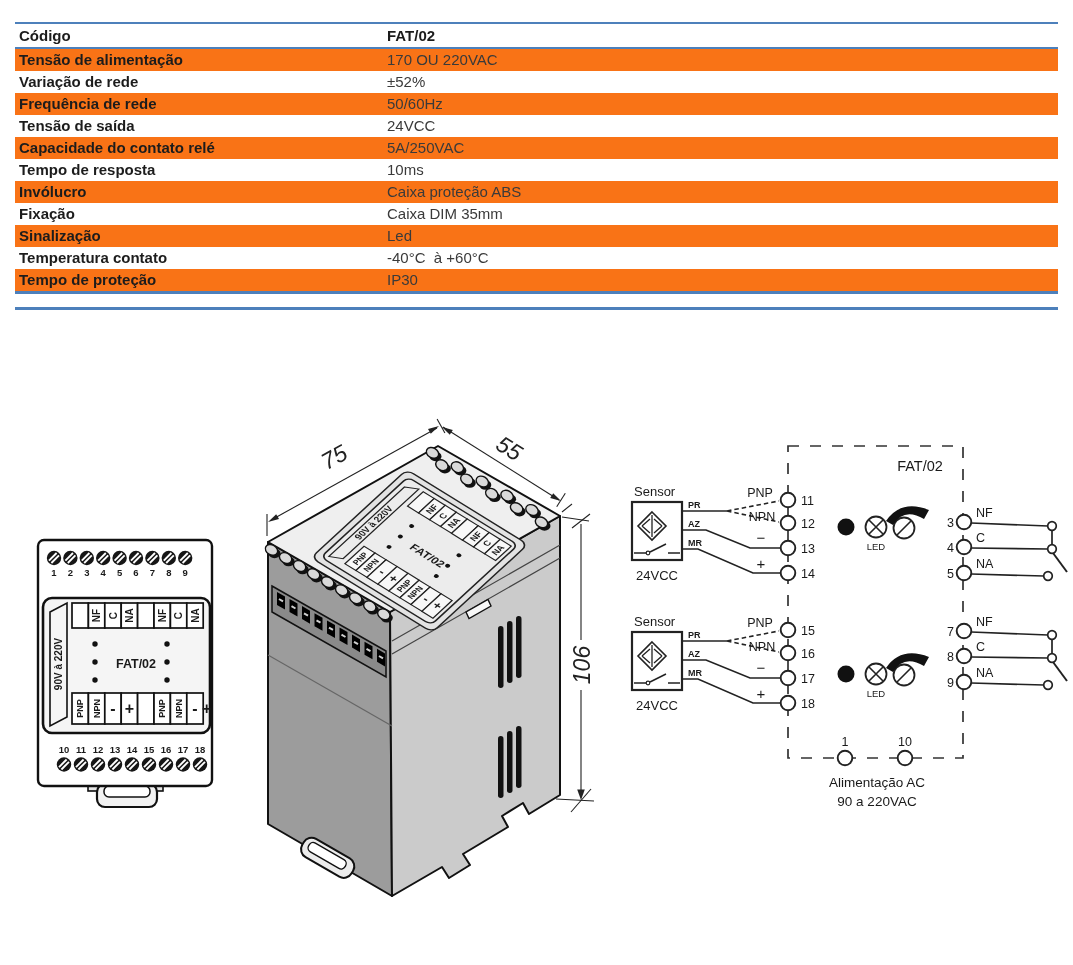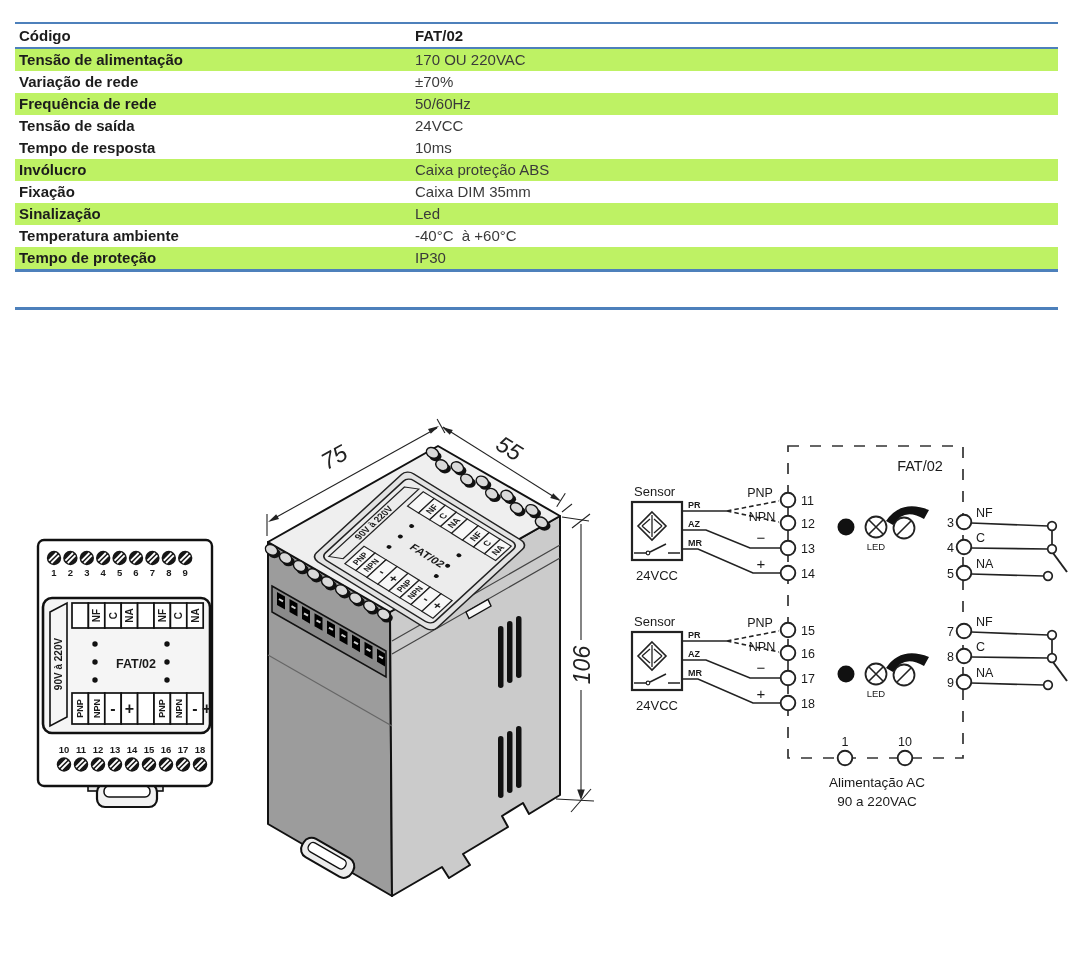--- a/index.html
+++ b/index.html
@@ -1,23 +1,23 @@
 <!DOCTYPE html>
 <html><head>
 <meta charset="utf-8">
 <style>
   html,body{margin:0;padding:0;background:#fff;}
   .canvas{position:relative;width:1073px;height:965px;background:#fff;overflow:hidden;
           font-family:"Liberation Sans",sans-serif;}
   
   .spec-table{position:absolute;left:15px;top:22px;width:1043px;
               border-top:2px solid #4d80bb;border-bottom:3px solid #4d80bb;}
-  .srow{display:flex;height:22px;align-items:center;font-size:15px;line-height:22px;gap:28px;}
+  .srow{display:flex;height:22px;align-items:center;font-size:15px;line-height:22px;}
   .srow.header{height:23px;border-bottom:2px solid #4d80bb;}
-  .srow.alt{background:#bef264;}
+  .srow.alt{background:#f97316;}
   .cell-label{width:368px;padding-left:4px;font-weight:bold;color:#1c1c1c;white-space:pre;}
   .cell-value{flex:1;color:#3a3a3a;white-space:pre;}
   .srow.header .cell-value{font-weight:bold;color:#1c1c1c;}
   .divider{position:absolute;left:15px;top:307px;width:1043px;height:3px;background:#4d80bb;}
   
   svg{position:absolute;overflow:visible;}
   .fig-front{left:20px;top:530px;}
   .fig-iso{left:250px;top:405px;}
   .fig-wiring{left:600px;top:420px;}
   text{font-family:"Liberation Sans",sans-serif;fill:#1a1a1a;}
@@ -32,48 +32,52 @@
     <div class="srow header">
       <span class="cell-label">Código</span>
       <span class="cell-value">FAT/02</span>
     </div>
     <div class="srow alt">
       <span class="cell-label">Tensão de alimentação</span>
       <span class="cell-value">170 OU 220VAC</span>
     </div>
     <div class="srow">
       <span class="cell-label">Variação de rede</span>
-      <span class="cell-value">±70%</span>
+      <span class="cell-value">±52%</span>
     </div>
     <div class="srow alt">
       <span class="cell-label">Frequência de rede</span>
       <span class="cell-value">50/60Hz</span>
     </div>
     <div class="srow">
       <span class="cell-label">Tensão de saída</span>
       <span class="cell-value">24VCC</span>
     </div>
+    <div class="srow alt">
+      <span class="cell-label">Capacidade do contato relé</span>
+      <span class="cell-value">5A/250VAC</span>
+    </div>
     <div class="srow">
       <span class="cell-label">Tempo de resposta</span>
       <span class="cell-value">10ms</span>
     </div>
     <div class="srow alt">
       <span class="cell-label">Invólucro</span>
       <span class="cell-value">Caixa proteção ABS</span>
     </div>
     <div class="srow">
       <span class="cell-label">Fixação</span>
       <span class="cell-value">Caixa DIM 35mm</span>
     </div>
     <div class="srow alt">
       <span class="cell-label">Sinalização</span>
       <span class="cell-value">Led</span>
     </div>
     <div class="srow">
-      <span class="cell-label">Temperatura ambiente</span>
+      <span class="cell-label">Temperatura contato</span>
       <span class="cell-value">-40°C  à +60°C</span>
     </div>
     <div class="srow alt">
       <span class="cell-label">Tempo de proteção</span>
       <span class="cell-value">IP30</span>
     </div>
   </div>
   <div class="divider"></div>
 
   <svg class="fig-front" width="215" height="290" viewBox="20 530 215 290">

